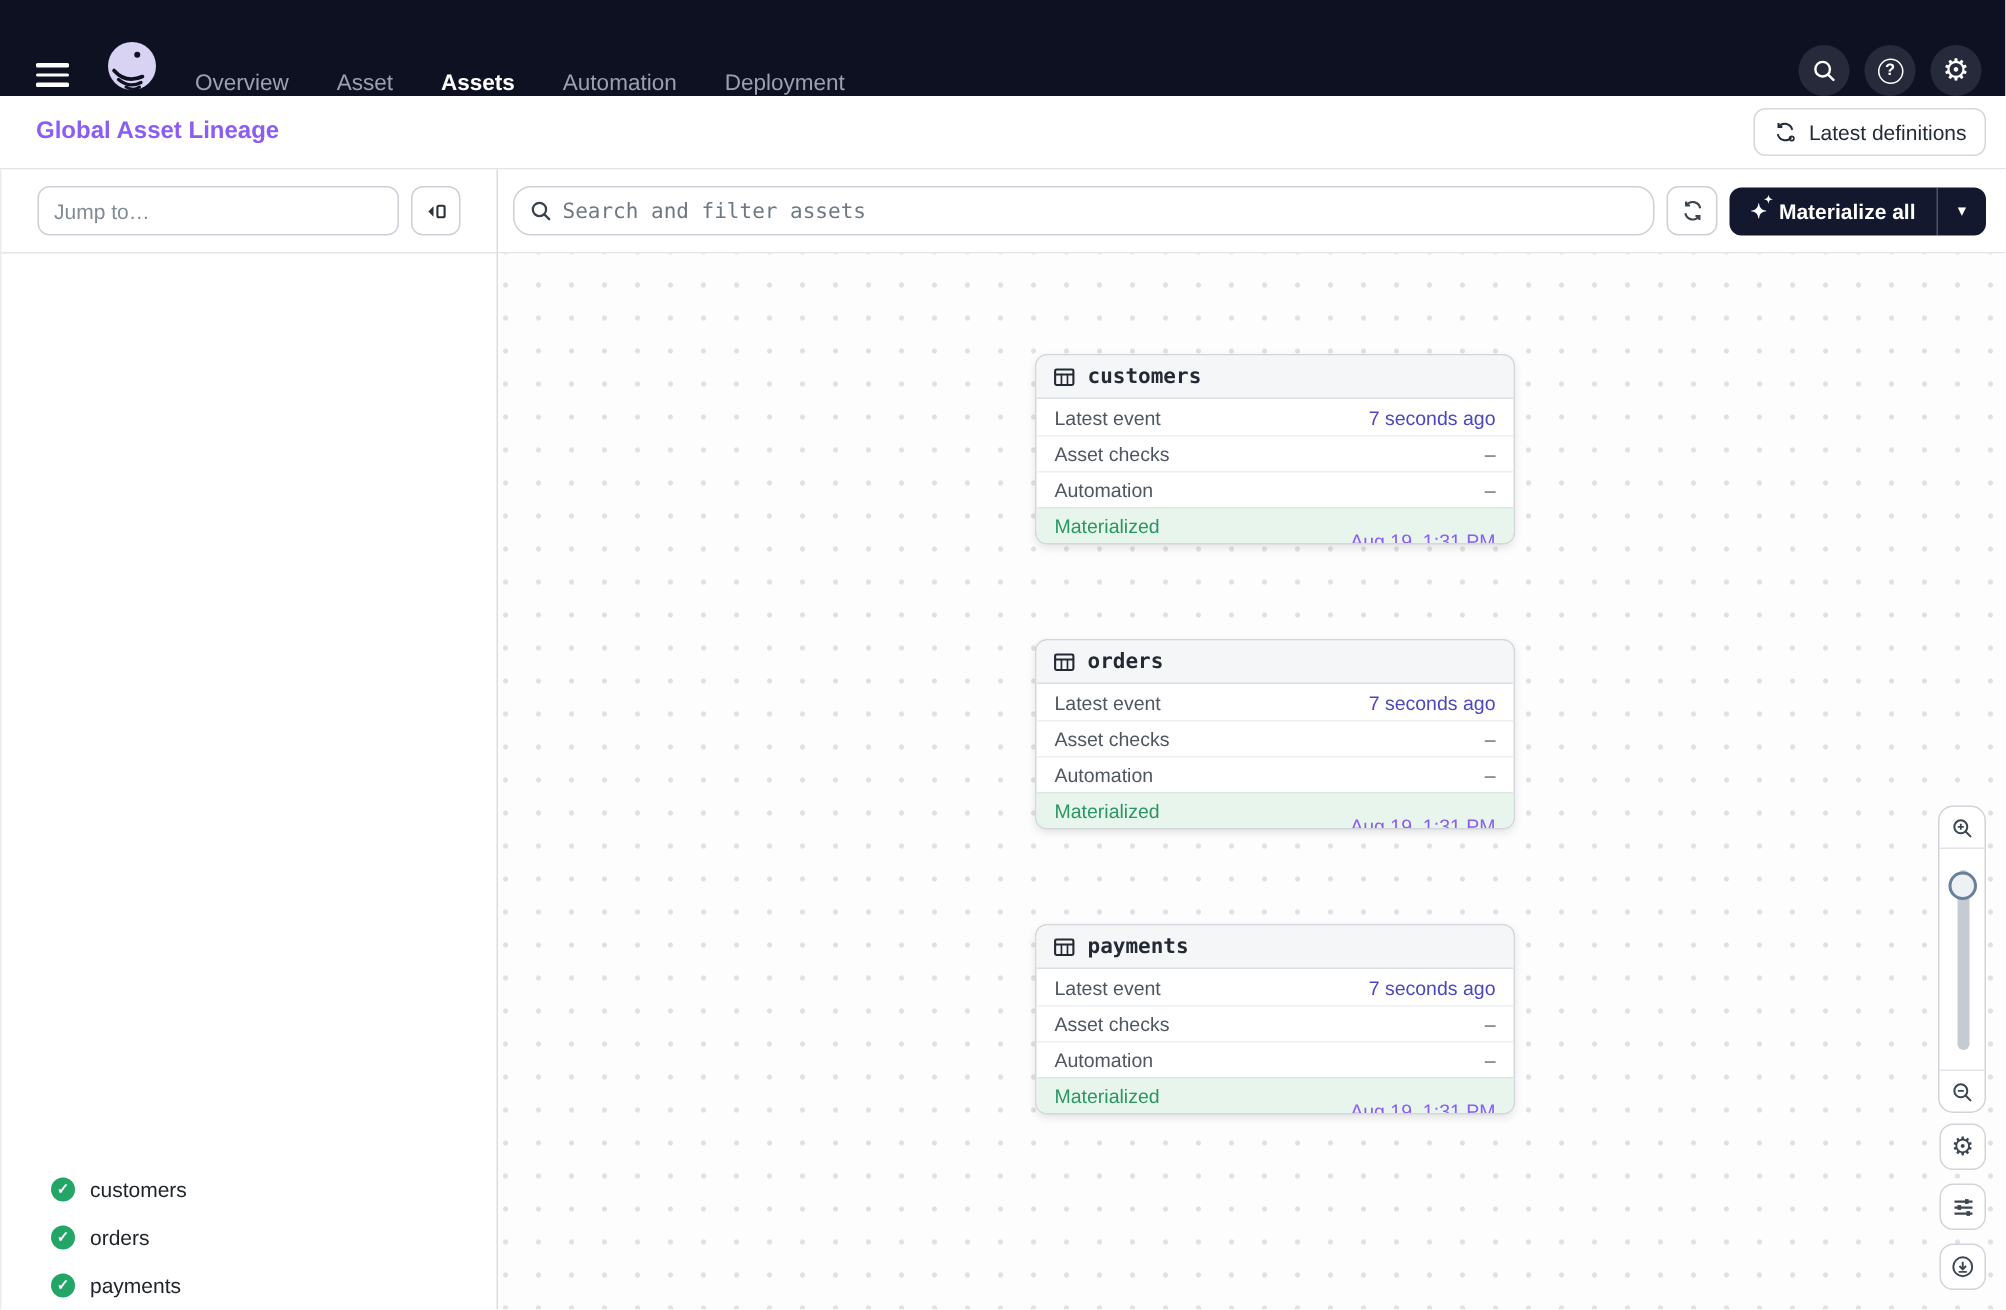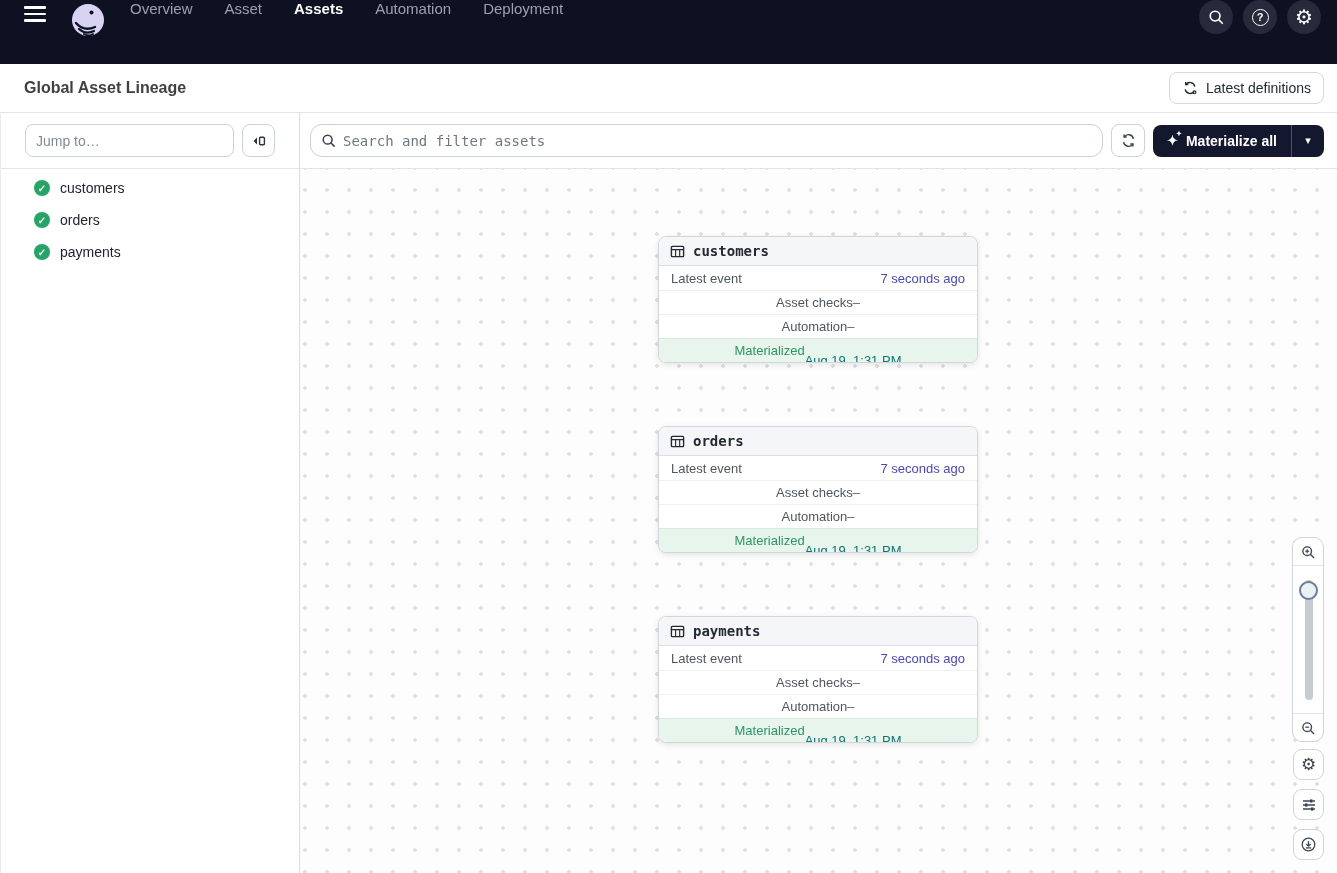--- a/index.html
+++ b/index.html
@@ -1,39 +1,39 @@
 <!DOCTYPE html>
 <html><head>
 <meta charset="utf-8">
 <style>
   * { margin:0; padding:0; box-sizing:border-box; }
   html,body { width:1337px; height:873px; overflow:hidden; background:#fff;
     font-family:"Liberation Sans", sans-serif; }
 
   
-  .topnav { height:64px; background:#0E1122; display:flex; align-items:flex-start; padding:0 16px; }
+  .topnav { height:64px; background:#0E1122; display:flex; align-items:flex-end; padding:0 16px; }
   .hamburger { width:28px; height:28px; display:flex; flex-direction:column; justify-content:center; gap:4px; margin:0 8px; cursor:pointer; }
   .hamburger span { display:block; width:22px; height:2.6px; background:#fff; border-radius:1px; }
   .logo { width:40px; height:40px; margin:0 10px 0 8px; }
   .nav-links { display:flex; align-items:center; gap:32px; margin-left:12px; }
   .nav-link { font-size:15px; color:#9CA0AE; font-weight:500; cursor:pointer; }
   .nav-link.active { color:#FFFFFF; font-weight:700; }
   .topnav-right { margin-left:auto; display:flex; align-items:center; gap:10px; }
   .nav-icon-btn { width:34px; height:34px; border-radius:50%; background:#262A3A; display:flex; align-items:center; justify-content:center; color:#fff; cursor:pointer; }
   .q-circle { width:17px; height:17px; border:1.6px solid #fff; border-radius:50%; display:flex; align-items:center; justify-content:center; font-size:11px; font-weight:bold; color:#fff; }
   .gear-glyph { font-size:20px; line-height:1; color:#fff; }
 
   
   .page-header { height:49px; display:flex; align-items:center; padding:0 13px 0 24px; border-bottom:1px solid #E2E4E8; background:#fff; }
-  .page-title { font-size:16px; font-weight:700; color:#404040; }
+  .page-title { font-size:16px; font-weight:700; color:#8b5cf6; }
   .reload-btn { margin-left:auto; height:32px; display:flex; align-items:center; gap:8px; padding:0 12px; border:1px solid #D4D8DC; border-radius:8px; background:#fff; font-size:14px; color:#232B36; cursor:pointer; }
 
   
   .content { display:flex; height:760px; }
-  .sidebar { width:300px; border-right:1px solid #D9DCE0; border-left:1px solid #ECECEE; display:flex; flex-direction:column; background:#fff; }
+  .sidebar { width:332px; border-right:1px solid #D9DCE0; border-left:1px solid #ECECEE; display:flex; flex-direction:column; background:#fff;justify-content:space-between; }
   .sidebar-toolbar { height:56px; display:flex; align-items:center; gap:8px; padding:0 24px 0 24px; border-bottom:1px solid #E2E4E8; }
   .jump-input { flex:1; height:33px; border:1px solid #CBD1D7; border-radius:8px; padding:0 10px; font-size:14px; color:#232B36; outline:none; font-family:"Liberation Sans", sans-serif; }
   .jump-input::placeholder { color:#828B94; }
   .collapse-btn { width:33px; height:33px; border:1px solid #CBD1D7; border-radius:8px; background:#fff; display:flex; align-items:center; justify-content:center; color:#2A3138; cursor:pointer; }
   .asset-list { padding-top:3px; }
   .asset-list-item { height:32px; display:flex; align-items:center; gap:10px; padding-left:33px; font-size:14px; color:#20252B; cursor:pointer; }
   .check-badge { width:16px; height:16px; border-radius:50%; background:#23A566; color:#fff; font-size:10px; font-weight:bold; display:flex; align-items:center; justify-content:center; flex:none; }
 
   .main { flex:1; display:flex; flex-direction:column; min-width:0; }
   .main-toolbar { height:56px; display:flex; align-items:center; padding:0 13px 0 10px; gap:8px; border-bottom:1px solid #E2E4E8; background:#fff; }
@@ -50,27 +50,27 @@
 
   
   .canvas { position:relative; flex:1; overflow:hidden; background:#FDFDFD;
     background-image:radial-gradient(#E1E1E4 1.6px, transparent 1.6px);
     background-size:22px 22px; background-position:16px 10px; }
 
   .asset-card { position:absolute; width:320px; background:#fff; border:1px solid #D3D7DC; border-radius:8px; box-shadow:0 2px 6px rgba(0,0,0,0.10); overflow:hidden; cursor:pointer; }
   .card-header { display:flex; align-items:center; gap:8px; height:29px; padding:0 11px; background:#F5F6F8; border-bottom:1px solid #DBDFE3; }
   .card-title { font-family:"DejaVu Sans Mono", monospace; font-weight:bold; font-size:14px; color:#232A33; }
   .card-row { display:flex; align-items:center; justify-content:space-between; height:24px; padding:0 12px; font-size:13px; }
-  .card-row + .card-row { border-top:1px solid #EDEFF1;justify-content:center; }
+  .card-row + .card-row { border-top:1px solid #EDEFF1; }
   .row-label { color:#4E565F; }
   .row-value { color:#5E656D; }
   .row-value.link { color:#4A47C0; }
   .card-row.status { background:#E7F5EC; border-top:1px solid #D9EBDF; }
   .card-row.status .row-label { color:#2A9661; }
-  .card-row.status .row-value { color:#0f766e;margin-top:20px; }
+  .card-row.status .row-value { color:#8b5cf6;margin-top:20px; }
 
   
   .zoom-panel { position:absolute; right:13px; top:368px; width:32px; border:1px solid #CFD5DA; border-radius:10px; background:#fff; display:flex; flex-direction:column; align-items:center; }
   .zp-btn { width:100%; height:28px; display:flex; align-items:center; justify-content:center; color:#3C4650; cursor:pointer; }
   .zp-btn.top { border-bottom:1px solid #E2E4E8; }
   .zp-btn.bottom { border-top:1px solid #E2E4E8; }
   .slider-zone { position:relative; height:147px; width:100%; }
   .slider-track { position:absolute; left:12px; top:14px; width:8px; height:120px; background:#C6CBD1; border-radius:4px; }
   .slider-handle { position:absolute; left:6px; top:15px; width:19px; height:19px; border-radius:50%; background:#EEF1F3; border:2px solid #68809B; cursor:grab; }
   .canvas-btn { position:absolute; right:13px; width:31px; height:31px; border:1px solid #CFD5DA; border-radius:9px; background:#fff; display:flex; align-items:center; justify-content:center; color:#3C4650; cursor:pointer; }

